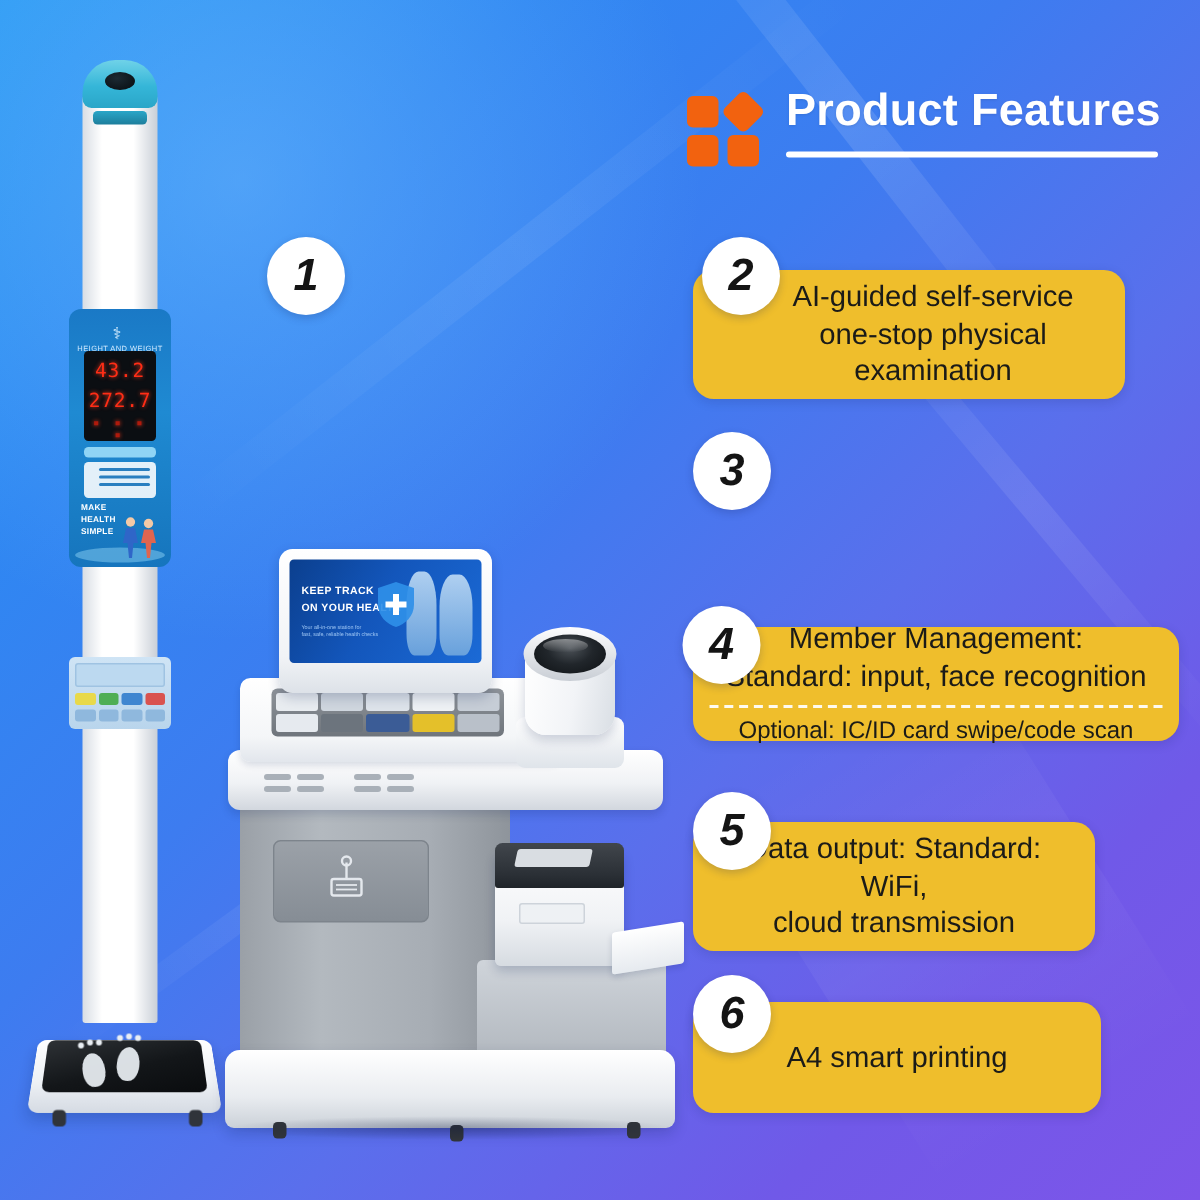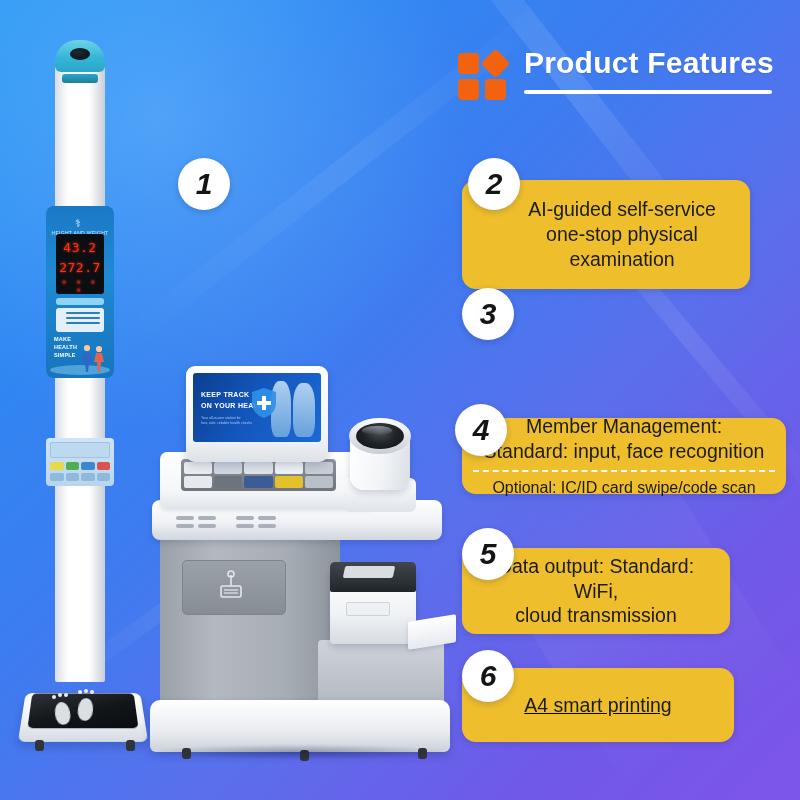--- a/index.html
+++ b/index.html
@@ -44,21 +44,21 @@
   .glow-tl {
     position: absolute; left: -160px; top: -200px; width: 640px; height: 640px; border-radius: 50%;
     background: radial-gradient(circle, rgba(120,190,255,0.45) 0%, rgba(120,190,255,0.0) 68%);
     pointer-events: none;
   }
 
   
   .header {
     position: absolute;
     left: 458px;
-    top: 46px;
+    top: 57px;
     width: 320px;
     height: 62px;
   }
   .logo-mark {
     position: absolute;
     left: 0; top: 5px;
     width: 52px; height: 50px;
   }
   .sq {
     position: absolute;
@@ -143,33 +143,33 @@
     font-weight: bold;
     font-style: italic;
     color: #141414;
     z-index: 4;
   }
 
   
   #card-1 { left: 150px; top: 180px; width: 292px; height: 86px; }
   #badge-1 { left: 178px; top: 158px; }
 
-  #card-2 { left: 462px; top: 180px; width: 288px; height: 109px; padding-left: 32px; }
+  #card-2 { left: 462px; top: 180px; width: 288px; height: 86px; padding-left: 32px; }
   #badge-2 { left: 468px; top: 158px; }
 
   #card-3 { left: 468px; top: 305px; width: 256px; height: 84px; }
   #badge-3 { left: 462px; top: 288px; }
 
   #card-4 { left: 462px; top: 418px; width: 324px; height: 76px; }
   #badge-4 { left: 455px; top: 404px; }
 
   #card-5 { left: 462px; top: 548px; width: 268px; height: 86px; }
   #badge-5 { left: 462px; top: 528px; }
 
-  #card-6 { left: 462px; top: 668px; width: 272px; height: 74px; text-decoration: underline; }
+  #card-6 { left: 462px; top: 668px; width: 272px; height: 74px; }
   #badge-6 { left: 462px; top: 650px; }
 
   
   .product { position: absolute; left: 0; top: 0; width: 470px; height: 800px; }
 
   
   .col-body {
     position: absolute;
     left: 55px; top: 62px;
     width: 50px; height: 620px;

